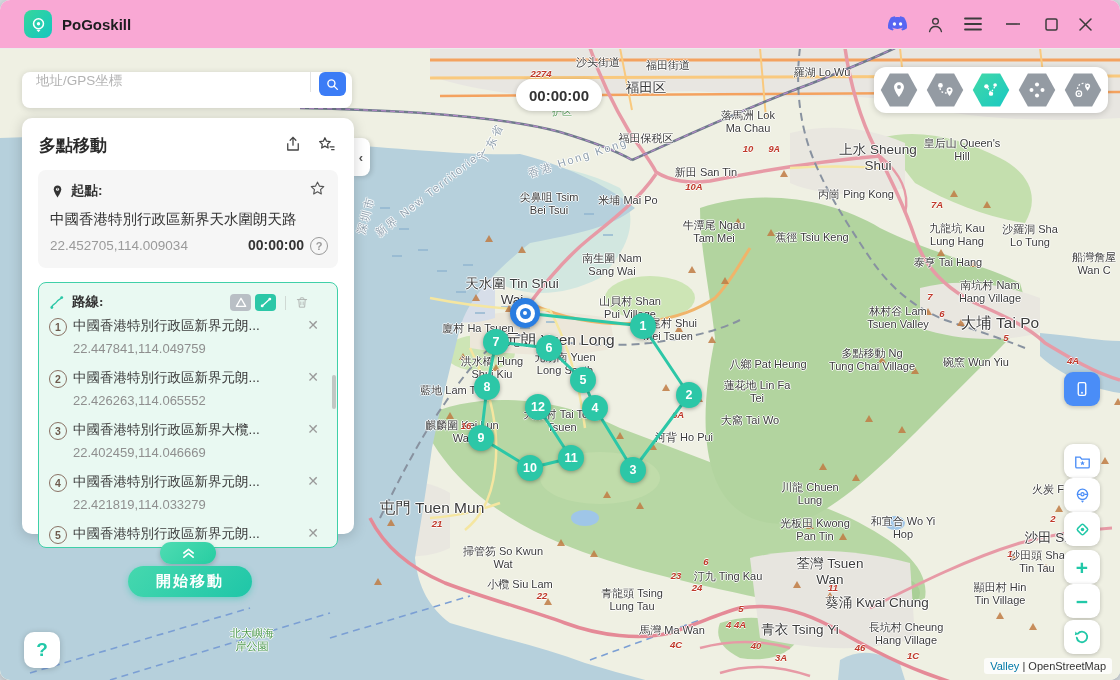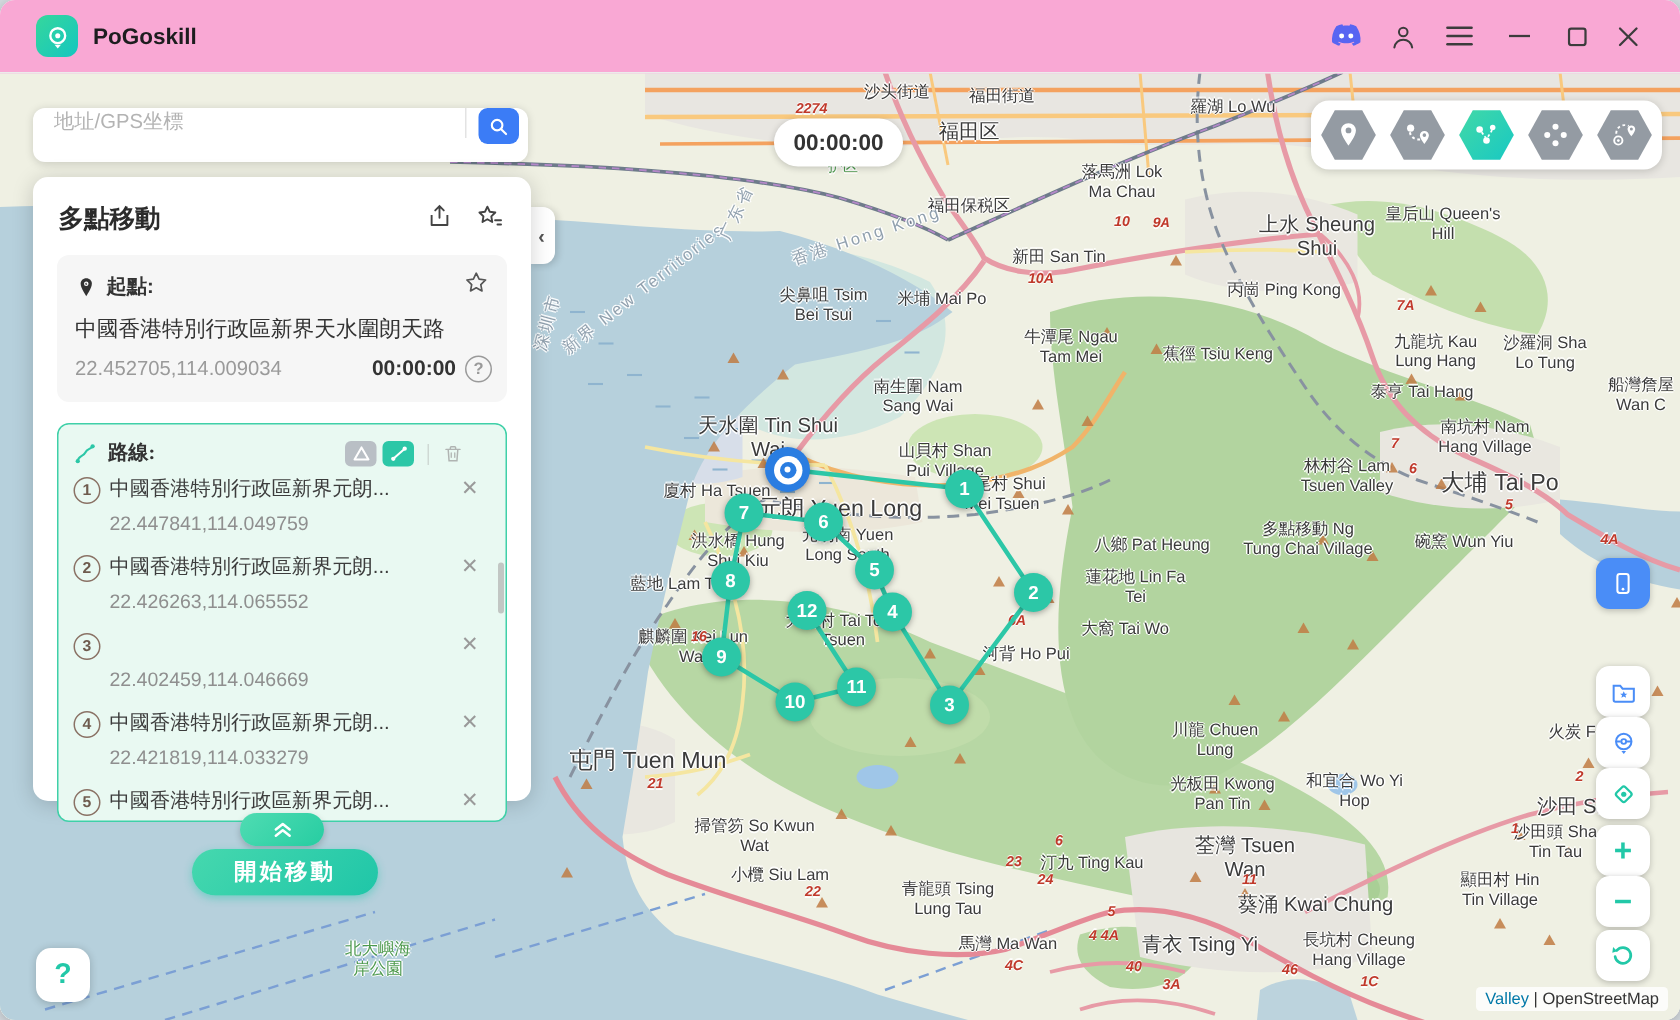--- a/index.html
+++ b/index.html
@@ -736,20 +736,21 @@
 
   <div class="ritem">
     <span class="num">2</span>
     <span class="addr">中國香港特別行政區新界元朗...</span>
     <span class="x">✕</span>
     <span class="crd">22.426263,114.065552</span>
   </div>
 
   <div class="ritem">
     <span class="num">3</span>
+    <span class="addr">中國香港特別行政區新界大欖...</span>
     <span class="x">✕</span>
     <span class="crd">22.402459,114.046669</span>
   </div>
 
   <div class="ritem">
     <span class="num">4</span>
     <span class="addr">中國香港特別行政區新界元朗...</span>
     <span class="x">✕</span>
     <span class="crd">22.421819,114.033279</span>
   </div>

